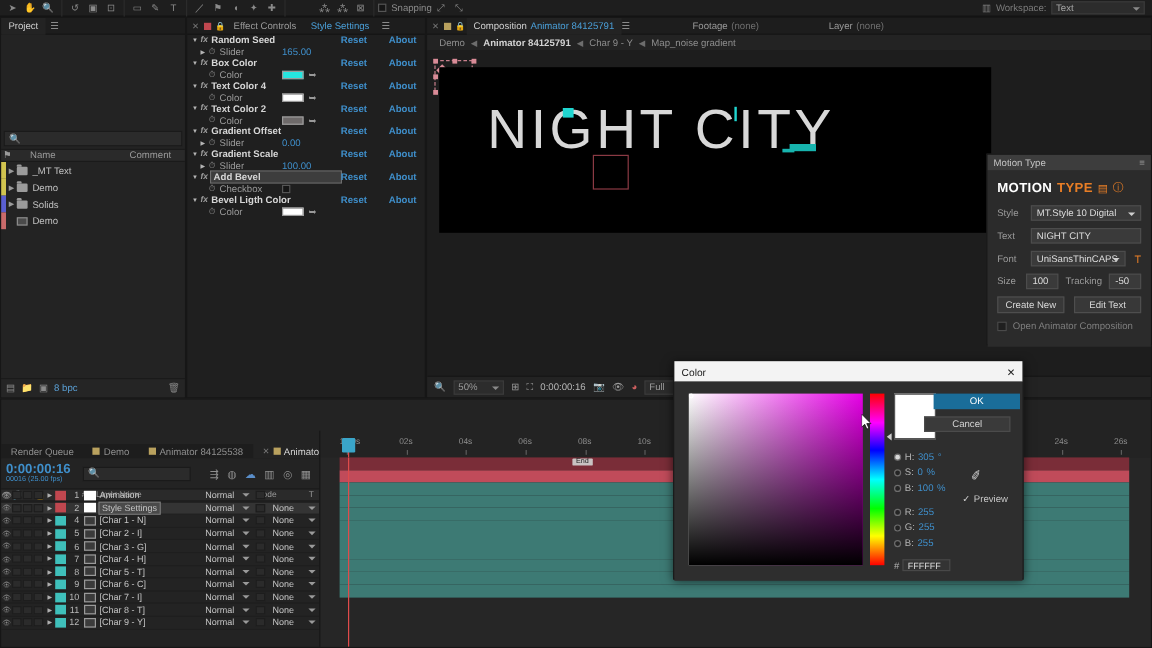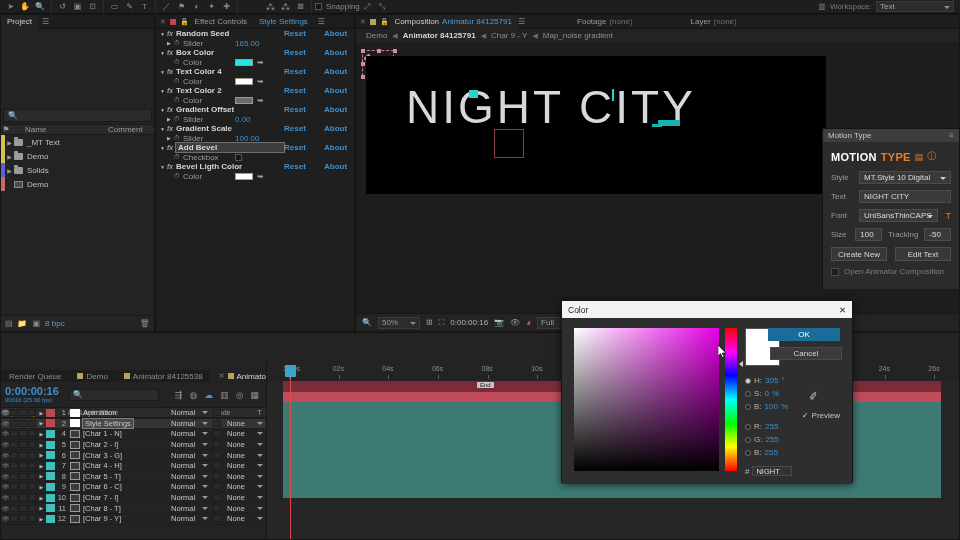--- a/index.html
+++ b/index.html
@@ -177,21 +177,21 @@
     border-top:3px solid transparent;border-bottom:3px solid transparent;border-right:4px solid #cfcfcf;}
   .prevbox { position:absolute; left:183px; top:10px; width:35px; height:38px; background:#fff; border:1px solid #555;}
   .fields { position:absolute; left:183px; top:56px; width:72px; }
   .fld { display:flex; align-items:center; gap:3px; height:13px; font-size:8px; color:#b4b4b4;}
   .radio { width:6px; height:6px; border-radius:50%; border:1px solid #6d6d6d; background:#242424;}
   .radio.on { background:#d9d9d9; }
   .fval { color:#3f8fcb; }
   .hexrow { position:absolute; left:183px; top:148px; display:flex; align-items:center; gap:3px;}
   .hexbox { width:40px; height:10px; background:#333; border:1px solid #484848; color:#ddd;
     font-size:7.5px; display:flex; align-items:center; padding:0 3px;}
-  .okbtn { position:absolute; right:12px; top:10px; width:72px; height:13px; background:#1a6d99;
+  .okbtn { position:absolute; right:2px; top:10px; width:72px; height:13px; background:#1a6d99;
     color:#fff; font-size:8px; display:flex; align-items:center; justify-content:center;}
   .cancelbtn { position:absolute; right:10px; top:29px; width:72px; height:13px; background:#3a3a3a;
     border:1px solid #4b4b4b; color:#d4d4d4; font-size:8px; display:flex; align-items:center; justify-content:center;}
   .eyedrop { position:absolute; right:34px; top:72px; color:#c9c9c9; font-size:11px; transform:rotate(-10deg);}
   .prevchk { position:absolute; right:12px; top:93px; display:flex; align-items:center; gap:3px; font-size:8px; color:#c5c5c5;}
   .prevchk .mk { color:#cfcfcf; font-size:8px; }
   .cursor { position:absolute; left:718px; top:345px; width:9px; height:13px; z-index:50;}
 </style>
 </head>
 <body>
@@ -922,21 +922,21 @@
           <div class="fld">
             <span class="radio"></span>
             <span>B:</span>
             <span class="fval">255</span>
             <span class="fval"></span>
           </div>
         </div>
       <div class="hexrow">
         <span style="color:#b4b4b4;font-size:8px">#</span>
         <div class="hexbox">
-          <span>NIGHT</span>
+          <span>FFFFFF</span>
         </div>
       </div>
       <div class="okbtn">
         <span>OK</span>
       </div>
       <div class="cancelbtn">
         <span>Cancel</span>
       </div>
       <div class="eyedrop">✐</div>
       <div class="prevchk">

